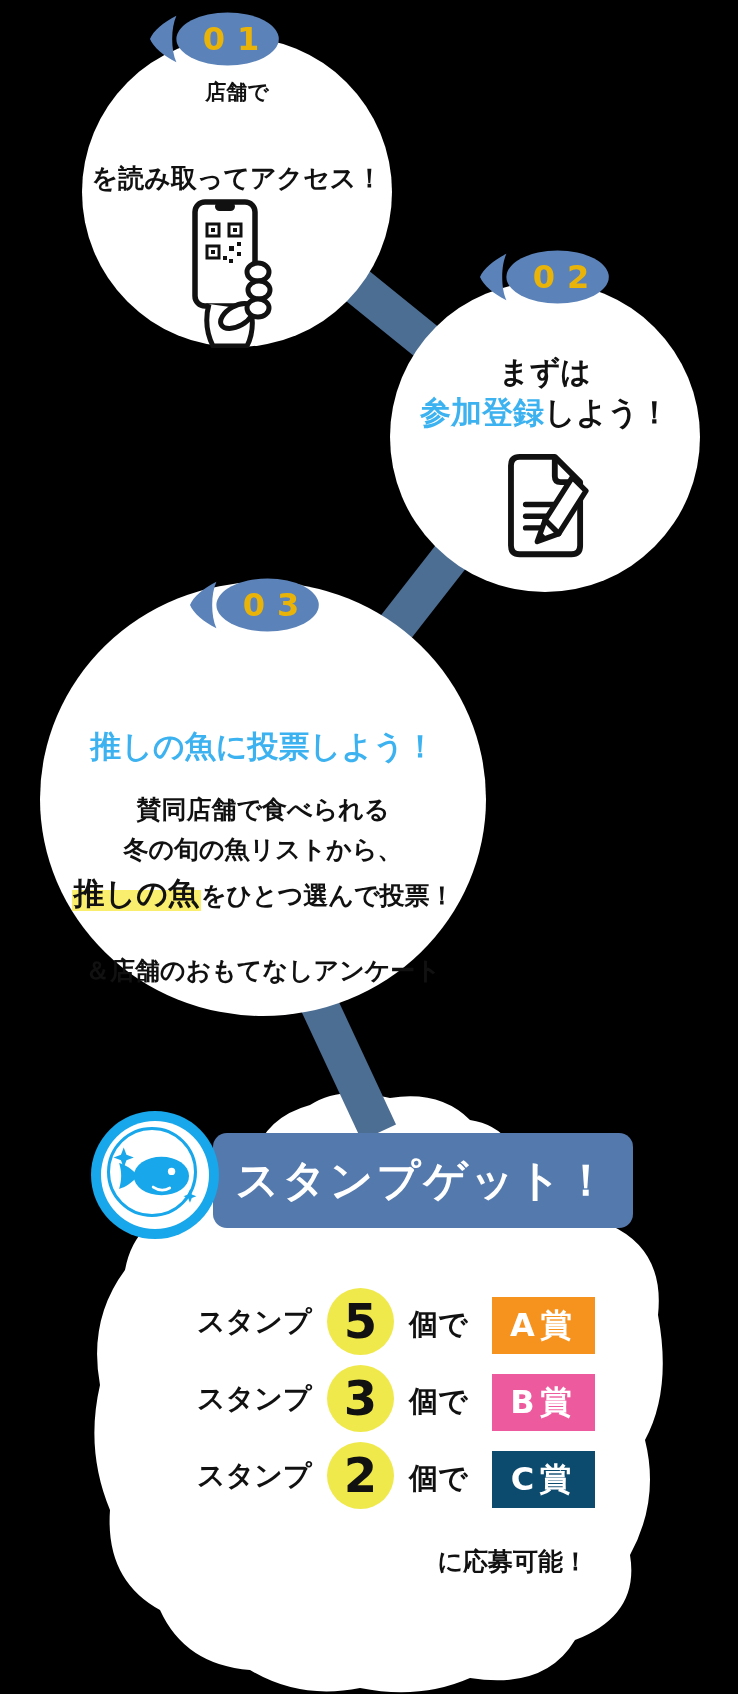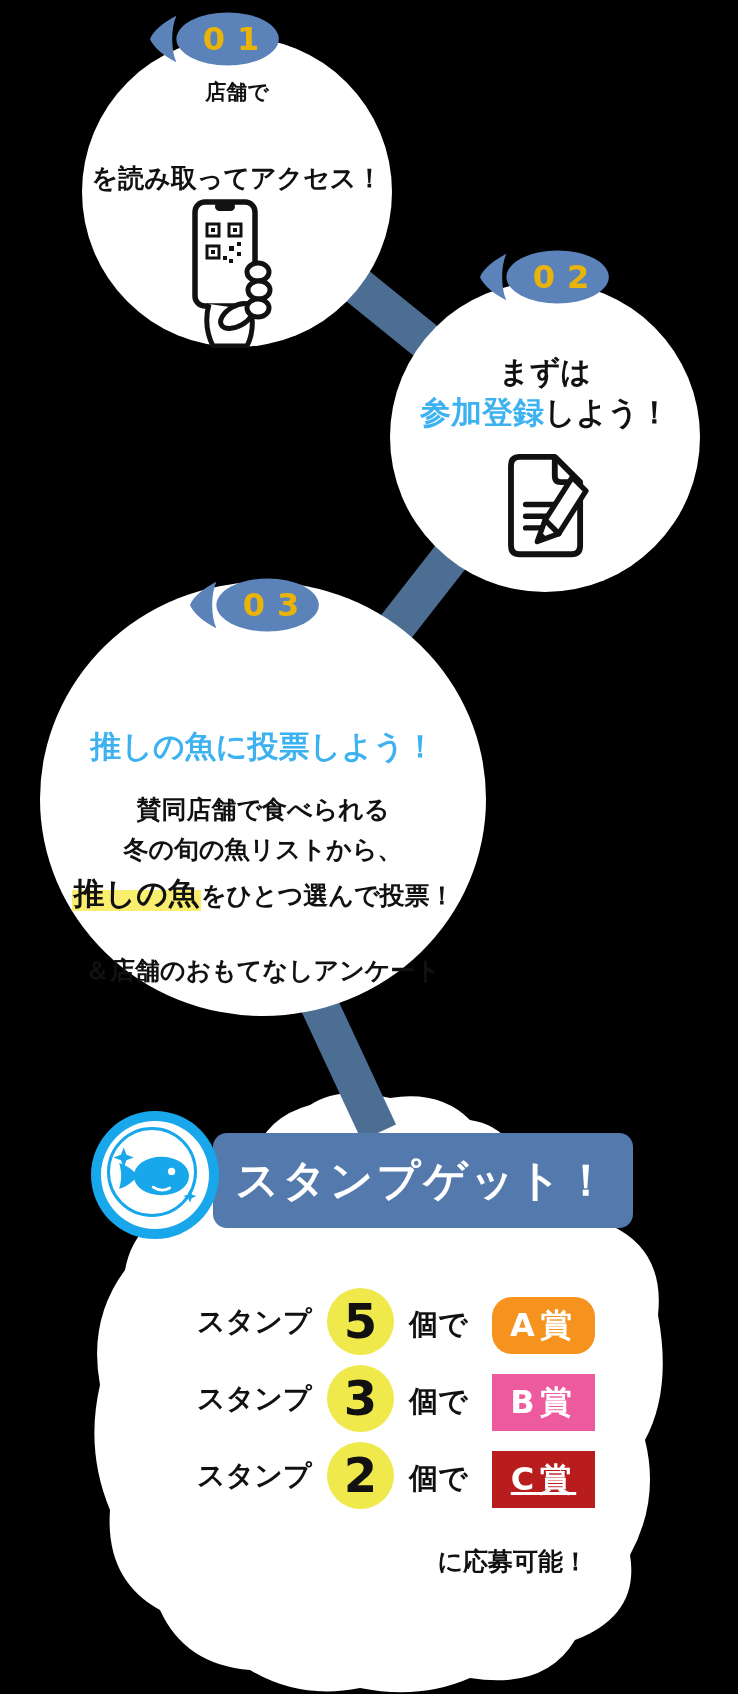--- a/index.html
+++ b/index.html
@@ -29,23 +29,23 @@
   .badge-ring{position:absolute;left:16px;top:16px;width:90px;height:90px;border-radius:50%;
     border:3px solid #17a7ea;background:#fff;box-sizing:border-box;}
   .badge svg{position:absolute;left:18px;top:26px;z-index:2;}
   .stamp-row{position:absolute;left:197px;width:400px;height:67px;z-index:6;}
   .stamp-label{position:absolute;left:0;top:0;height:67px;line-height:67px;font-weight:700;font-size:28px;white-space:nowrap;}
   .stamp-circle{position:absolute;left:130px;top:0;width:67px;height:67px;border-radius:50%;background:#efe94c;
     text-align:center;line-height:67px;font-weight:700;font-size:48px;color:#111;}
   .stamp-suffix{position:absolute;left:212px;top:0;height:67px;line-height:72px;font-weight:700;font-size:29px;white-space:nowrap;}
   .prize-box{position:absolute;left:295px;top:9px;width:103px;height:57px;text-align:center;line-height:57px;
     color:#fff;font-weight:700;font-size:32px;letter-spacing:5px;white-space:nowrap;}
-  .prize-a{background:#f6921e;border-radius:20px;}
+  .prize-a{background:#f6921e;}
   .prize-b{background:#ee5a9e;}
-  .prize-c{background:#b91c1c;text-decoration:underline;}
+  .prize-c{background:#0c4a6e;}
   .stamp-footer{position:absolute;right:150px;top:1524px;z-index:6;font-weight:700;font-size:25px;white-space:nowrap;color:#111;margin-top:21px;}
   .hl{
     font-size:31px;font-weight:700;
     background:linear-gradient(to bottom, transparent 42%, #f9ee6e 42%);
     padding:0 2px;
   }
   .icon-wrap{position:absolute;}
 </style>
 </head>
 <body>

